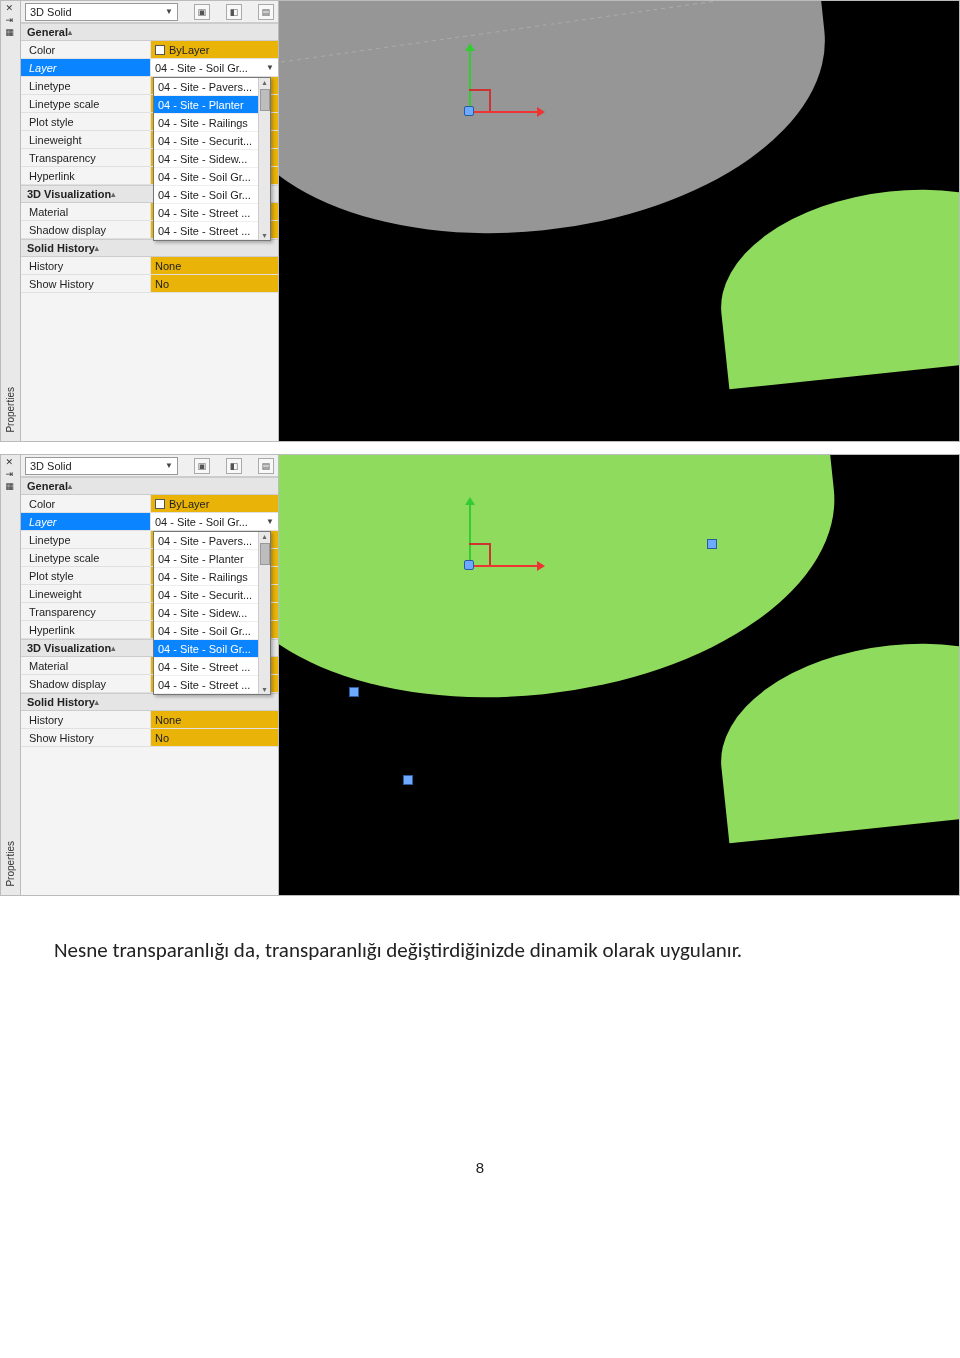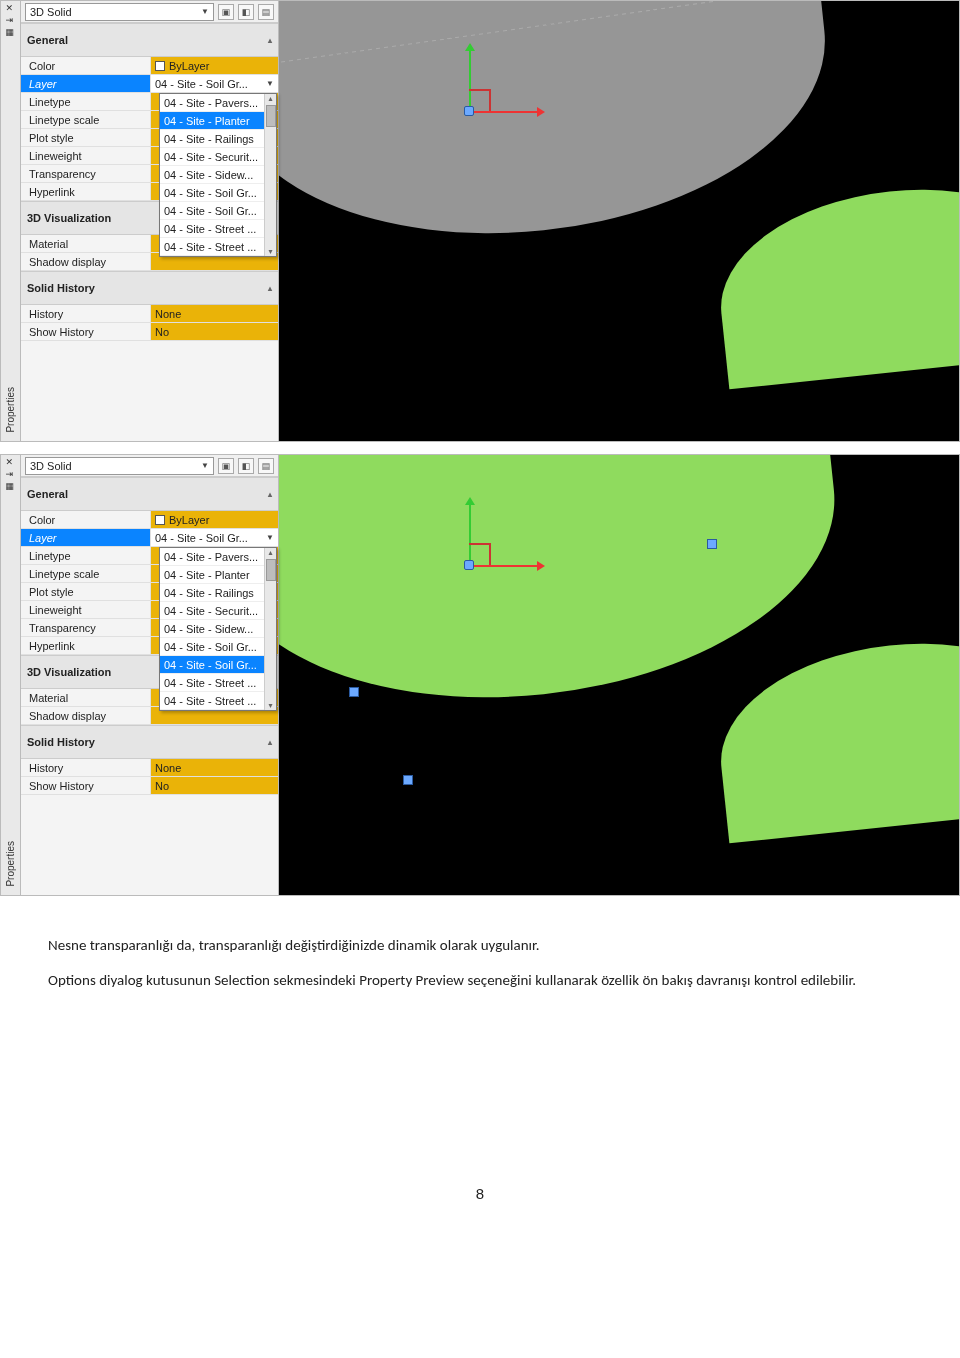--- a/index.html
+++ b/index.html
@@ -4,52 +4,52 @@
 <style>
   * { box-sizing: border-box; margin: 0; padding: 0; }
   body { background: #fff; font-family: Arial, sans-serif; width: 960px; }
   .page { padding: 0; }
   .fig { position: relative; margin: 0 0 12px 0; border: 1px solid #bbb; }
   .fig-inner { display: flex; height: 440px; background: #000; }
   .side-rail { width: 20px; background: #e9e9e9; border-right: 1px solid #bbb; position: relative; display: flex; flex-direction: column; align-items: center; }
   .rail-glyph { width: 10px; font-size: 9px; color: #333; line-height: 10px; margin-top: 2px; }
   .rail-title { writing-mode: vertical-rl; transform: rotate(180deg); font-size: 10px; color: #333; position: absolute; bottom: 8px; left: 4px; }
   .panel { width: 258px; background: #f4f4f4; border-right: 1px solid #bbb; font-size: 11px; color: #222; }
-  .p-top { display: flex; align-items: center; background: #f0f0f0; border-bottom: 1px solid #ccc; height: 22px; padding: 0 4px; gap: 4px; }
+  .p-top { display: flex; align-items: center; background: #f0f0f0; border-bottom: 1px solid #ccc; height: 22px; padding: 0 4px; gap: 16px; }
   .p-select { flex: 1; background: #fff; border: 1px solid #999; height: 18px; display: flex; align-items: center; justify-content: space-between; padding: 0 4px; }
   .caret { font-size: 8px; color: #444; }
   .mini-btn { width: 16px; height: 16px; border: 1px solid #aaa; background: #f8f8f8; display: inline-flex; align-items: center; justify-content: center; font-size: 9px; color: #555; }
-  .section-hdr { background: #e5e5e5; border-top: 1px solid #ccc; border-bottom: 1px solid #ccc; height: 34px; display: flex; align-items: center; justify-content: space-between; padding: 0 6px; font-weight: bold; }
+  .section-hdr { background: #e5e5e5; border-top: 1px solid #ccc; border-bottom: 1px solid #ccc; height: 18px; display: flex; align-items: center; padding: 0 6px; font-weight: bold; }
   .section-collapse { font-size: 8px; color: #666; }
   .rows { }
   .row { display: flex; height: 18px; border-bottom: 1px solid #e0e0e0; background: #eab308; }
   .row .lbl { width: 130px; padding-left: 8px; display: flex; align-items: center; background: #f4f4f4; border-right: 1px solid #e0e0e0; }
   .row .val { flex: 1; padding-left: 4px; display: flex; align-items: center; gap: 4px; position: relative; }
   .row.sel .lbl { background: #0a84ff; color: #fff; font-style: italic; }
   .row.sel .val { background: #fff; }
   .sw { width: 10px; height: 10px; border: 1px solid #555; background: #fff; display: inline-block; }
   .val .caret-r { position: absolute; right: 4px; font-size: 8px; color: #444; }
-  .dd-pop { position: absolute; left: 138px; top: 0; width: 118px; background: #fff; border: 1px solid #777; z-index: 10; box-shadow: 2px 2px 3px rgba(0,0,0,0.25); }
+  .dd-pop { position: absolute; left: 132px; top: 0; width: 118px; background: #fff; border: 1px solid #777; z-index: 10; box-shadow: 2px 2px 3px rgba(0,0,0,0.25); }
   .dd-item { height: 18px; display: flex; align-items: center; padding-left: 4px; font-size: 11px; border-bottom: 1px solid #eee; }
   .dd-item.hi { background: #0a84ff; color: #fff; }
   .dd-scroll { position: absolute; right: 0; top: 0; bottom: 0; width: 12px; background: #e8e8e8; border-left: 1px solid #ccc; display: flex; flex-direction: column; justify-content: space-between; align-items: center; font-size: 8px; color: #666; }
   .dd-thumb { width: 10px; height: 22px; background: #bdbdbd; margin-top: 2px; border: 1px solid #999; }
   .viewport { flex: 1; position: relative; background: #000; overflow: hidden; }
   .vp-grey { position: absolute; background: #969696; }
   .vp-green { position: absolute; background: #8fdb5e; }
   .gizmo { position: absolute; }
   .gizmo .xline { position: absolute; width: 70px; height: 2px; background: #e33; left: 0; top: 0; }
   .gizmo .xhead { position: absolute; left: 68px; top: -4px; width: 0; height: 0; border-left: 8px solid #e33; border-top: 5px solid transparent; border-bottom: 5px solid transparent; }
   .gizmo .yline { position: absolute; width: 2px; height: 60px; background: #3c3; left: 0; top: -60px; }
   .gizmo .yhead { position: absolute; left: -4px; top: -68px; width: 0; height: 0; border-bottom: 8px solid #3c3; border-left: 5px solid transparent; border-right: 5px solid transparent; }
   .gizmo .box { position: absolute; left: 0; top: -22px; width: 22px; height: 22px; border: 2px solid #c33; border-bottom: none; border-left: none; }
   .gizmo .origin { position: absolute; left: -5px; top: -5px; width: 10px; height: 10px; background: #6ca9ff; border: 1px solid #2a5aa0; border-radius: 2px; }
   .grip { position: absolute; width: 10px; height: 10px; background: #6ca9ff; border: 1px solid #2a5aa0; }
   .dots { position: absolute; background: repeating-linear-gradient(90deg,#aaa 0 4px, transparent 4px 8px); height: 1px; }
-  .doc-text { font-family: Calibri, Arial, sans-serif; font-size: 15px; color: #222; line-height: 1.55; padding: 26px 48px 0 48px; text-align: justify; }
+  .doc-text { font-family: Calibri, Arial, sans-serif; font-size: 21px; color: #222; line-height: 1.55; padding: 26px 48px 0 48px; text-align: justify; margin-left: 6px; }
   .doc-text p { margin-bottom: 12px; }
   .pagenum { text-align: center; font-size: 15px; color: #222; padding-top: 180px; padding-bottom: 30px; }
 </style>
 </head>
 <body>
 
 <div class="page">
 
 <div class="fig">
   <div class="fig-inner">
@@ -320,18 +320,17 @@
             <div class="xhead"></div>
         <div class="box"></div>
             <div class="origin"></div>
       </div>
     </div>
   </div>
 </div>
 
 <div class="doc-text">
   <p>Nesne transparanlığı da, transparanlığı değiştirdiğinizde dinamik olarak uygulanır.</p>
-  <p>Options diyalog kutusunun Selection sekmesindeki Property Preview seçeneğini kullanarak özellik ön bakış davranışı kontrol edilebilir.</p>
 </div>
 
 <div class="pagenum">8</div>
 
 </div>
 
 </body></html>

